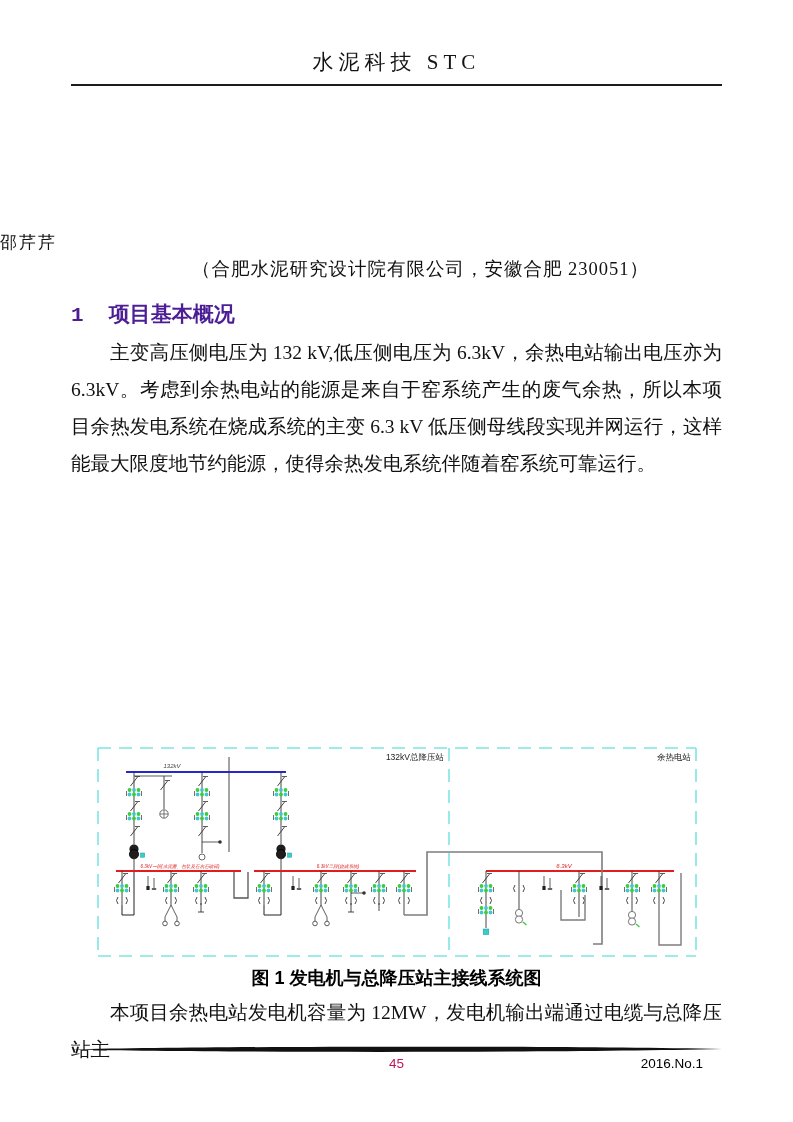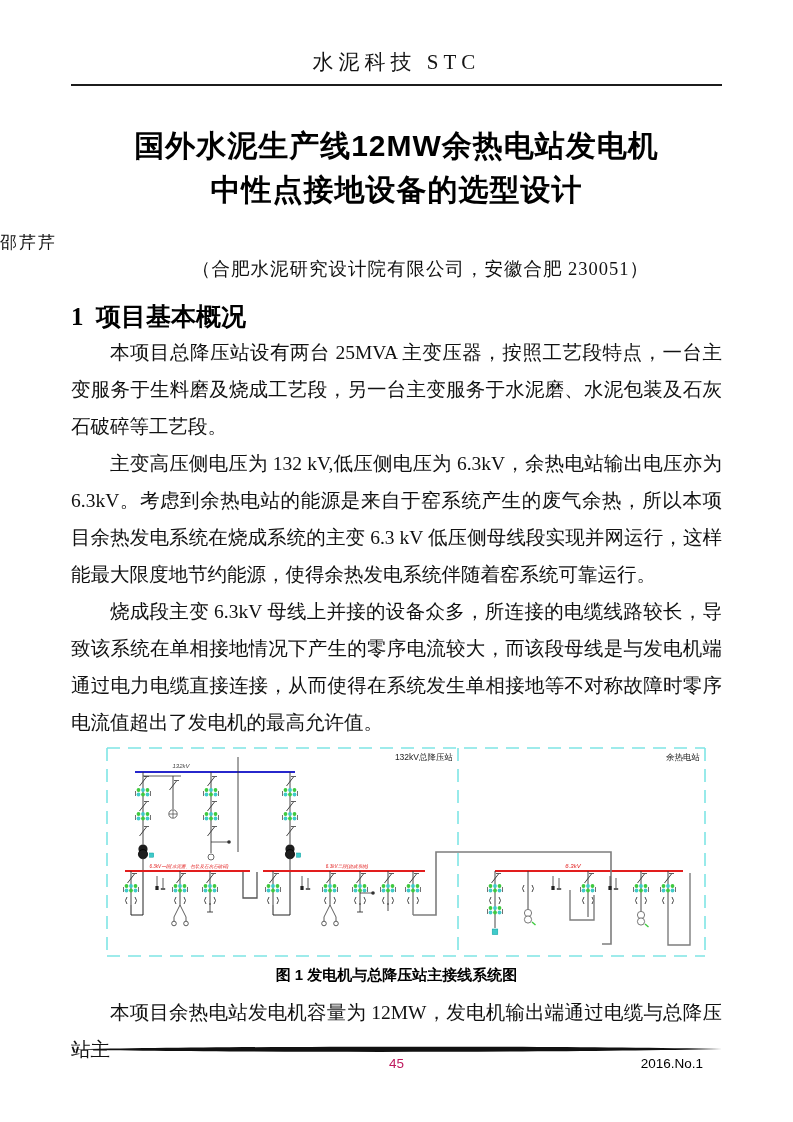--- a/index.html
+++ b/index.html
@@ -26,32 +26,32 @@
   .author-line {
     position:absolute; top:231px; left:0; width:100%;
     font-size:17px; letter-spacing:2px;
   }
   .affiliation-line {
     position:absolute; top:256px; left:0; width:100%;
     text-align:center; font-size:18.5px; letter-spacing:1px;margin-left:24px;
   }
   .section-heading {
     position:absolute; top:300px; left:71px; width:651px;
-    font-weight:bold; font-size:25px; white-space:pre-wrap;
-    font-family:Liberation Serif, serif; color:#000000;
+    font-weight:bold; font-size:21px; white-space:pre-wrap;
+    font-family:Liberation Mono, monospace; color:#4c1d95;
   }
   .body-text {
     position:absolute; top:334px; left:71px; width:651px;
     font-size:19.5px; line-height:37px; text-align:justify;
   }
   .body-text p { text-indent:2em; }
-  .figure-wrap { position:absolute; top:745px; left:105px; width:604px; height:215px; }
+  .figure-wrap { position:absolute; top:745px; left:96px; width:604px; height:215px; }
   .figure-caption {
     position:absolute; top:966px; left:0; width:100%;
-    text-align:center; font-weight:bold; font-size:15px; white-space:pre-wrap;
+    text-align:center; font-weight:bold; font-size:18px; white-space:pre-wrap;
     font-family:"Liberation Sans", sans-serif; color:#000;
   }
   .continuation {
     position:absolute; top:994px; left:71px; width:651px;
     font-size:19.5px; line-height:37px; text-align:justify; text-indent:2em;
   }
   .footer-rule { position:absolute; top:1045px; left:71px; width:651px; height:9px; }
   .footer-page {
     position:absolute; top:1056px; left:0; width:100%; text-align:center;
     font-size:13.5px; font-family:"Liberation Sans", sans-serif; color:#be185d;
@@ -62,34 +62,28 @@
   }
 </style>
 </head>
 <body>
 
 <div class="page">
 
   <div class="journal-header">水泥科技 STC</div>
   <div class="header-rule"></div>
 
-  <div class="article-title">
-    <div>国外水泥生产线12MW余热电站发电机</div>
-    <div>中性点接地设备的选型设计</div>
-  </div>
 
   <div class="author-line">邵芹芹</div>
   <div class="affiliation-line">（合肥水泥研究设计院有限公司，安徽合肥 230051）</div>
 
   <div class="section-heading">1  项目基本概况</div>
 
   <div class="body-text">
-    <p>本项目总降压站设有两台 25MVA 主变压器，按照工艺段特点，一台主变服务于生料磨及烧成工艺段，另一台主变服务于水泥磨、水泥包装及石灰石破碎等工艺段。</p>
     <p>主变高压侧电压为 132 kV,低压侧电压为 6.3kV，余热电站输出电压亦为 6.3kV。考虑到余热电站的能源是来自于窑系统产生的废气余热，所以本项目余热发电系统在烧成系统的主变 6.3 kV 低压侧母线段实现并网运行，这样能最大限度地节约能源，使得余热发电系统伴随着窑系统可靠运行。</p>
-    <p>烧成段主变 6.3kV 母线上并接的设备众多，所连接的电缆线路较长，导致该系统在单相接地情况下产生的零序电流较大，而该段母线是与发电机端通过电力电缆直接连接，从而使得在系统发生单相接地等不对称故障时零序电流值超出了发电机的最高允许值。</p>
   </div>
 
   <div class="figure-wrap">
     <svg id="diagram" width="604" height="215" viewBox="0 0 604 215">
         <g>
           <line x1="2" y1="3" x2="600" y2="3" stroke="#7fe5e5" stroke-width="1.6" stroke-dasharray="13 8"></line>
           <line x1="2" y1="211" x2="600" y2="211" stroke="#7fe5e5" stroke-width="1.6" stroke-dasharray="13 8"></line>
           <line x1="2" y1="3" x2="2" y2="211" stroke="#7fe5e5" stroke-width="1.6" stroke-dasharray="13 8"></line>
           <line x1="600" y1="3" x2="600" y2="211" stroke="#7fe5e5" stroke-width="1.6" stroke-dasharray="13 8"></line>
           <line x1="353" y1="3" x2="353" y2="211" stroke="#7fe5e5" stroke-width="1.6" stroke-dasharray="13 8"></line>

